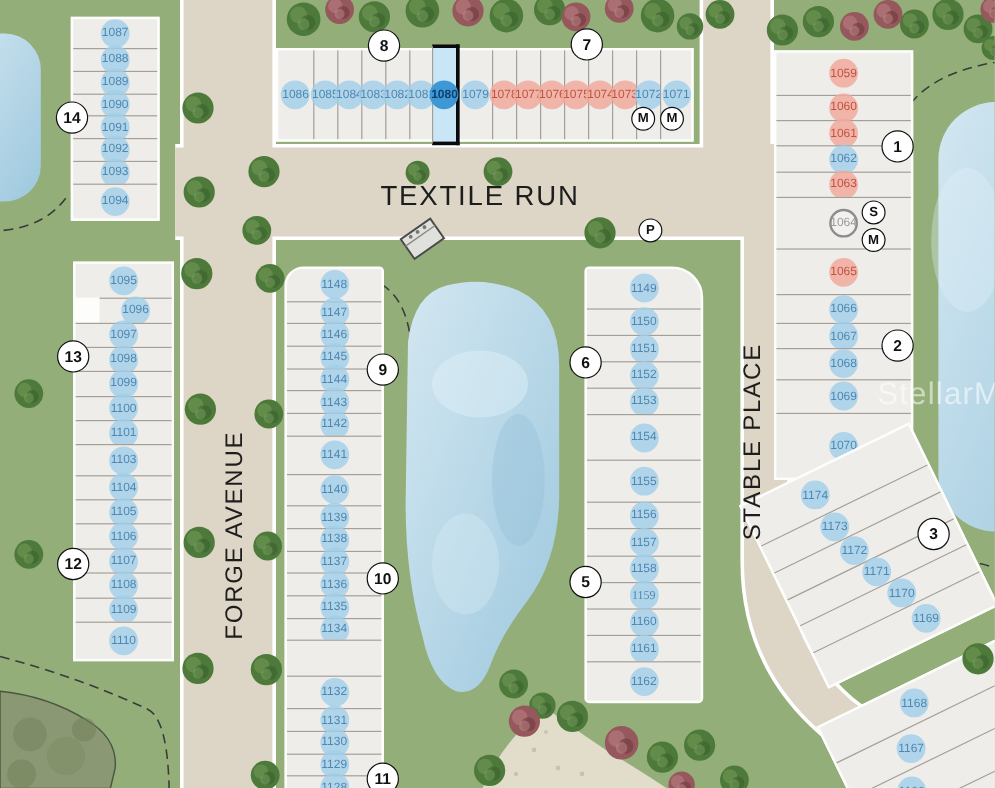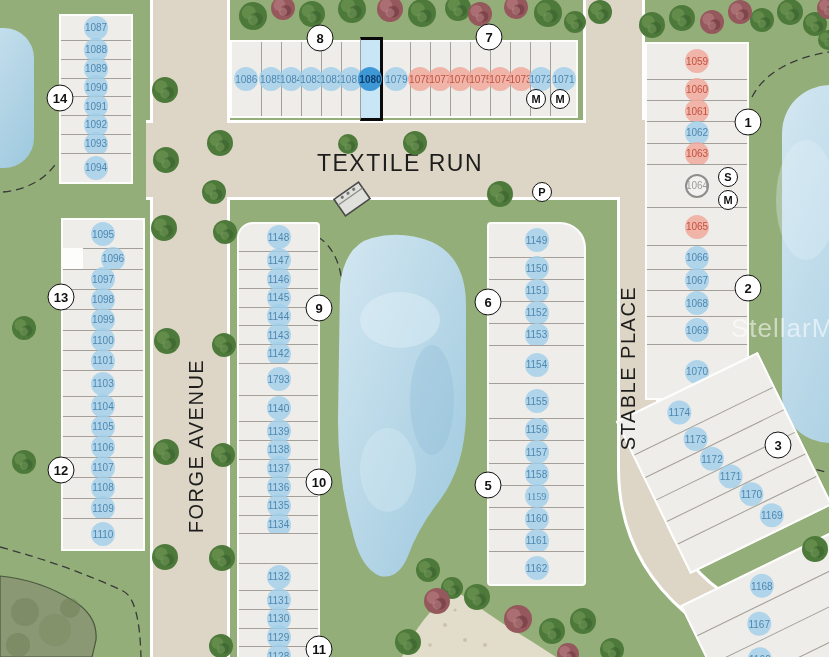--- a/index.html
+++ b/index.html
@@ -566,21 +566,21 @@
       <div class="lot available" style="flex-grow: 1;">
         <span class="badge" style="transform: translate(-50%, -50%);">1144</span>
       </div>
       <div class="lot available" style="flex-grow: 1;">
         <span class="badge" style="transform: translate(-50%, -50%);">1143</span>
       </div>
       <div class="lot available" style="flex-grow: 1;">
         <span class="badge" style="transform: translate(-50%, -50%);">1142</span>
       </div>
       <div class="lot available" style="flex-grow: 1.75;">
-        <span class="badge" style="transform: translate(-50%, -50%);">1793</span>
+        <span class="badge" style="transform: translate(-50%, -50%);">1141</span>
       </div>
       <div class="lot available" style="flex-grow: 1.45;">
         <span class="badge" style="transform: translate(-50%, -50%);">1140</span>
       </div>
       <div class="lot available" style="flex-grow: 1;">
         <span class="badge" style="transform: translate(-50%, -50%);">1139</span>
       </div>
       <div class="lot available" style="flex-grow: 1;">
         <span class="badge" style="transform: translate(-50%, -50%);">1138</span>
       </div>
@@ -652,21 +652,21 @@
       <div class="lot available" style="flex-grow: 1;">
         <span class="badge" style="transform: translate(-50%, -50%);">1160</span>
       </div>
       <div class="lot available" style="flex-grow: 1;">
         <span class="badge" style="transform: translate(-50%, -50%);">1161</span>
       </div>
       <div class="lot available" style="flex-grow: 1.5;">
         <span class="badge" style="transform: translate(-50%, -50%);">1162</span>
       </div>
     </div>
-    <div class="lot-group v" style="left: 645px; top: 42px; width: 104px; height: 358px;">
+    <div class="lot-group v" style="left: 645px; top: 42px; width: 116px; height: 358px;">
       <div class="lot pending" style="flex-grow: 1.7;">
         <span class="badge" style="transform: translate(-50%, -50%);">1059</span>
       </div>
       <div class="lot pending" style="flex-grow: 1;">
         <span class="badge" style="transform: translate(-50%, -50%);">1060</span>
       </div>
       <div class="lot pending" style="flex-grow: 1;">
         <span class="badge" style="transform: translate(-50%, -50%);">1061</span>
       </div>
       <div class="lot available" style="flex-grow: 1;">

